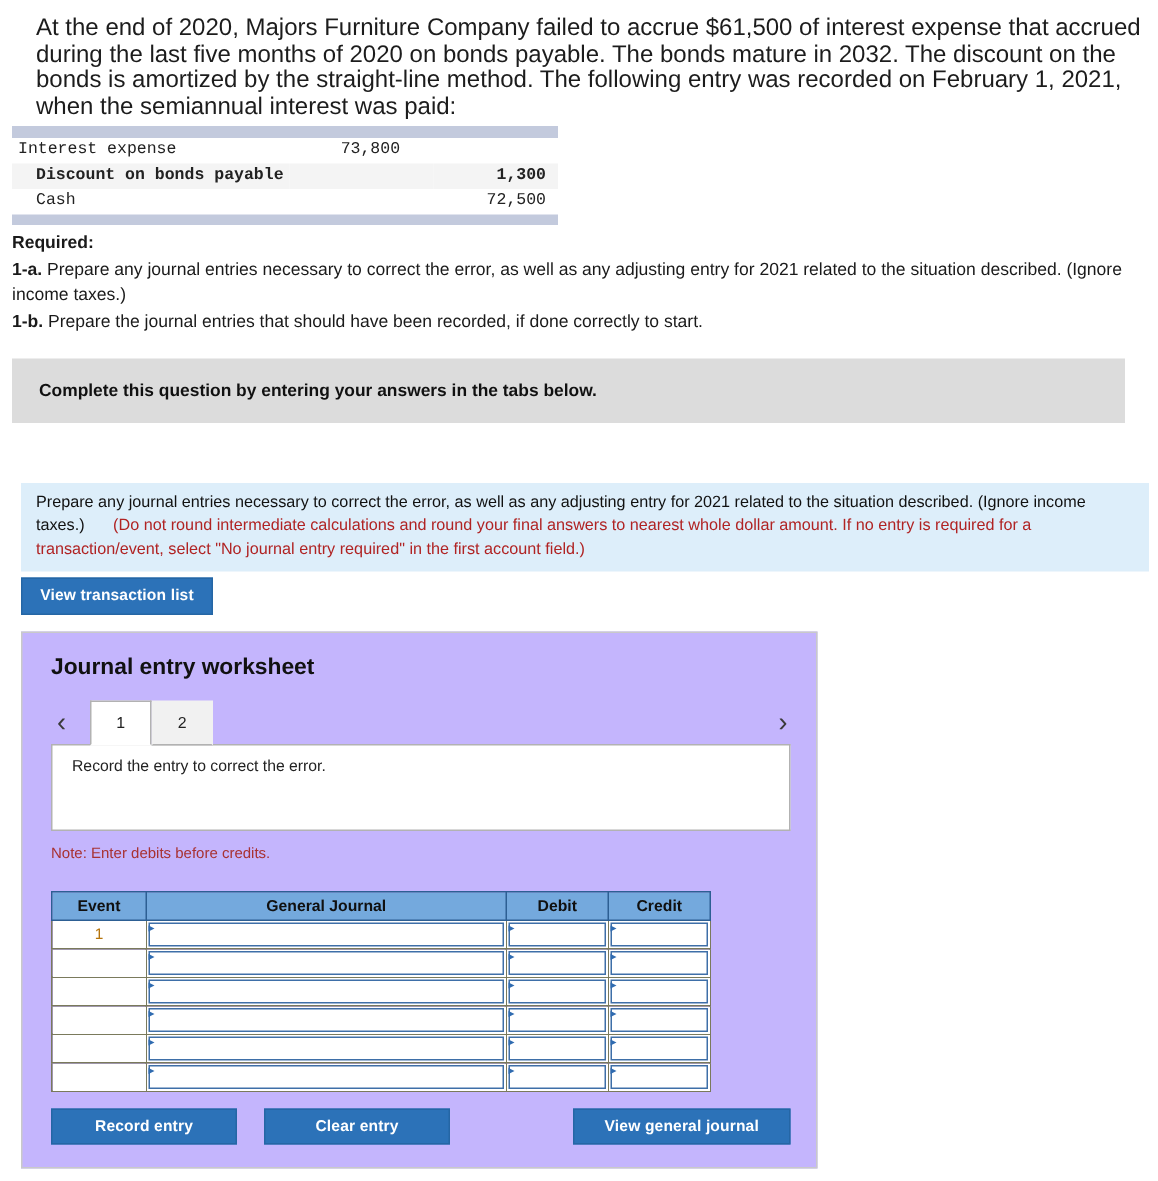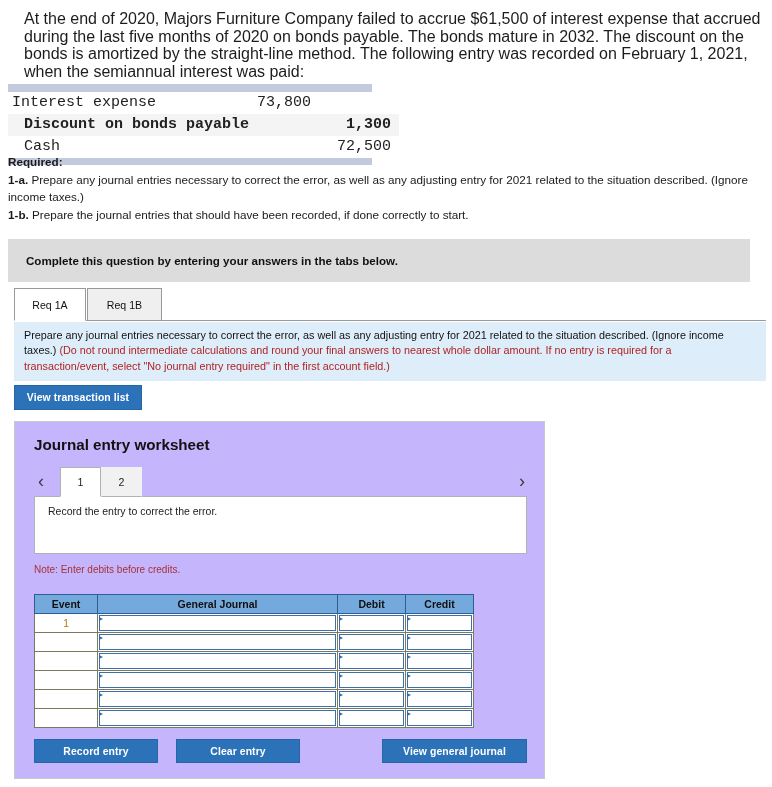--- a/index.html
+++ b/index.html
@@ -29,21 +29,21 @@
   }
   .given-entry .bar {
     height: 8px;
     background: #c3cadd;
   }
   .given-entry .bar.bottom { height: 7px; }
   .given-entry table {
     width: 100%;
     border-collapse: collapse;
     font-family: "Liberation Mono", monospace;
-    font-size: 15px;
+    font-size: 11px;
     color: #222;
   }
   .given-entry td {
     padding: 2px 4px 3px 4px;
     white-space: pre;
   }
   .given-entry tr.shade td { background: #f4f4f4; font-weight: bold; }
   .given-entry tr.plain td { background: #ffffff; }
   .ge-acct { text-align: left; }
   .ge-dr { text-align: right; width: 104px; padding-right: 22px !important; }
@@ -113,21 +113,21 @@
   
   .instr-box {
     position: absolute;
     left: 14px; top: 322px; width: 752px;
     background: #ddeefa;
     padding: 6px 10px 7px 10px;
     font-size: 10.8px;
     line-height: 15.3px;
   }
   .instr-black { color: #111; }
-  .instr-red { color: #b02323; }
+  .instr-red { color: #b02323; margin-left: 16px; }
 
   
   .btn {
     display: inline-flex;
     align-items: center;
     justify-content: center;
     background: #2c72b8;
     color: #ffffff;
     font-weight: bold;
     font-size: 10.4px;
@@ -331,29 +331,20 @@
   <div class="required">
     <div class="hd">Required:</div>
     <div><span class="lbl">1-a.</span><span> Prepare any journal entries necessary to correct the error, as well as any adjusting entry for 2021 related to the situation described. (Ignore income taxes.)</span></div>
     <div><span class="lbl">1-b.</span><span> Prepare the journal entries that should have been recorded, if done correctly to start.</span></div>
   </div>
 
   <div class="gray-banner">
     <span>Complete this question by entering your answers in the tabs below.</span>
   </div>
 
-  <div class="tabstrip">
-    <div class="tab-underline"></div>
-    <div class="tab active">
-      <span>Req 1A</span>
-    </div>
-    <div class="tab inactive">
-      <span>Req 1B</span>
-    </div>
-  </div>
 
   <div class="instr-box">
     <span class="instr-black">Prepare any journal entries necessary to correct the error, as well as any adjusting entry for 2021 related to the situation described. (Ignore income taxes.) </span><span class="instr-red">(Do not round intermediate calculations and round your final answers to nearest whole dollar amount. If no entry is required for a transaction/event, select "No journal entry required" in the first account field.)</span>
   </div>
 
   <div class="btn btn-view-trans">
     <span>View transaction list</span>
   </div>
 
   <div class="ws-panel">

